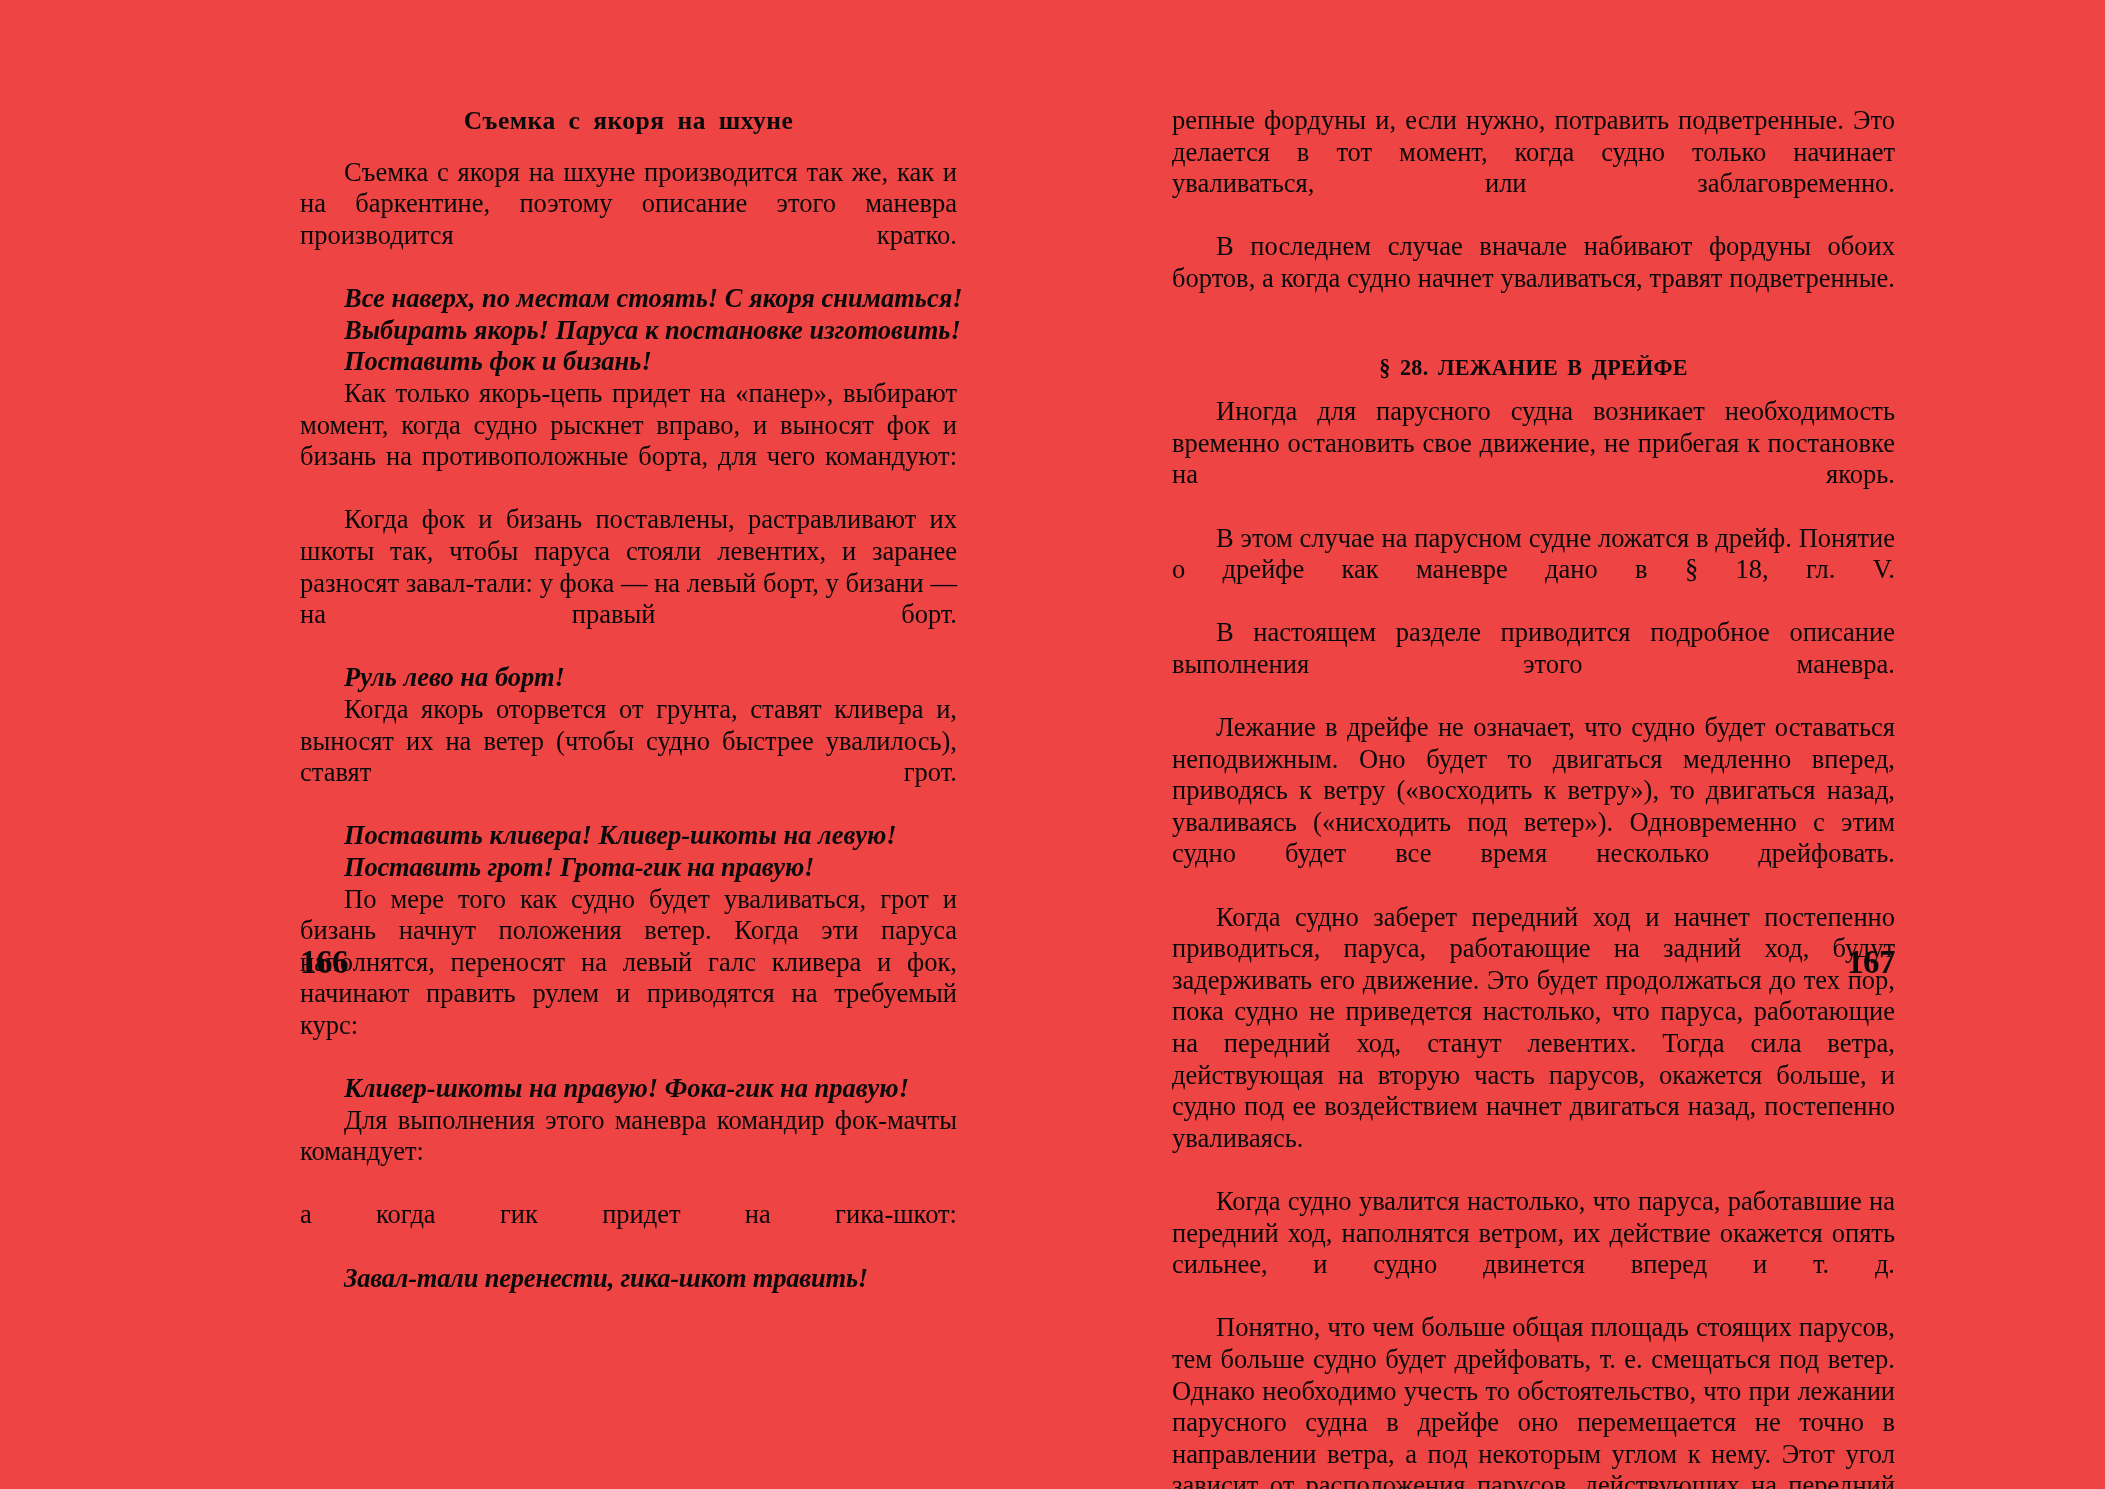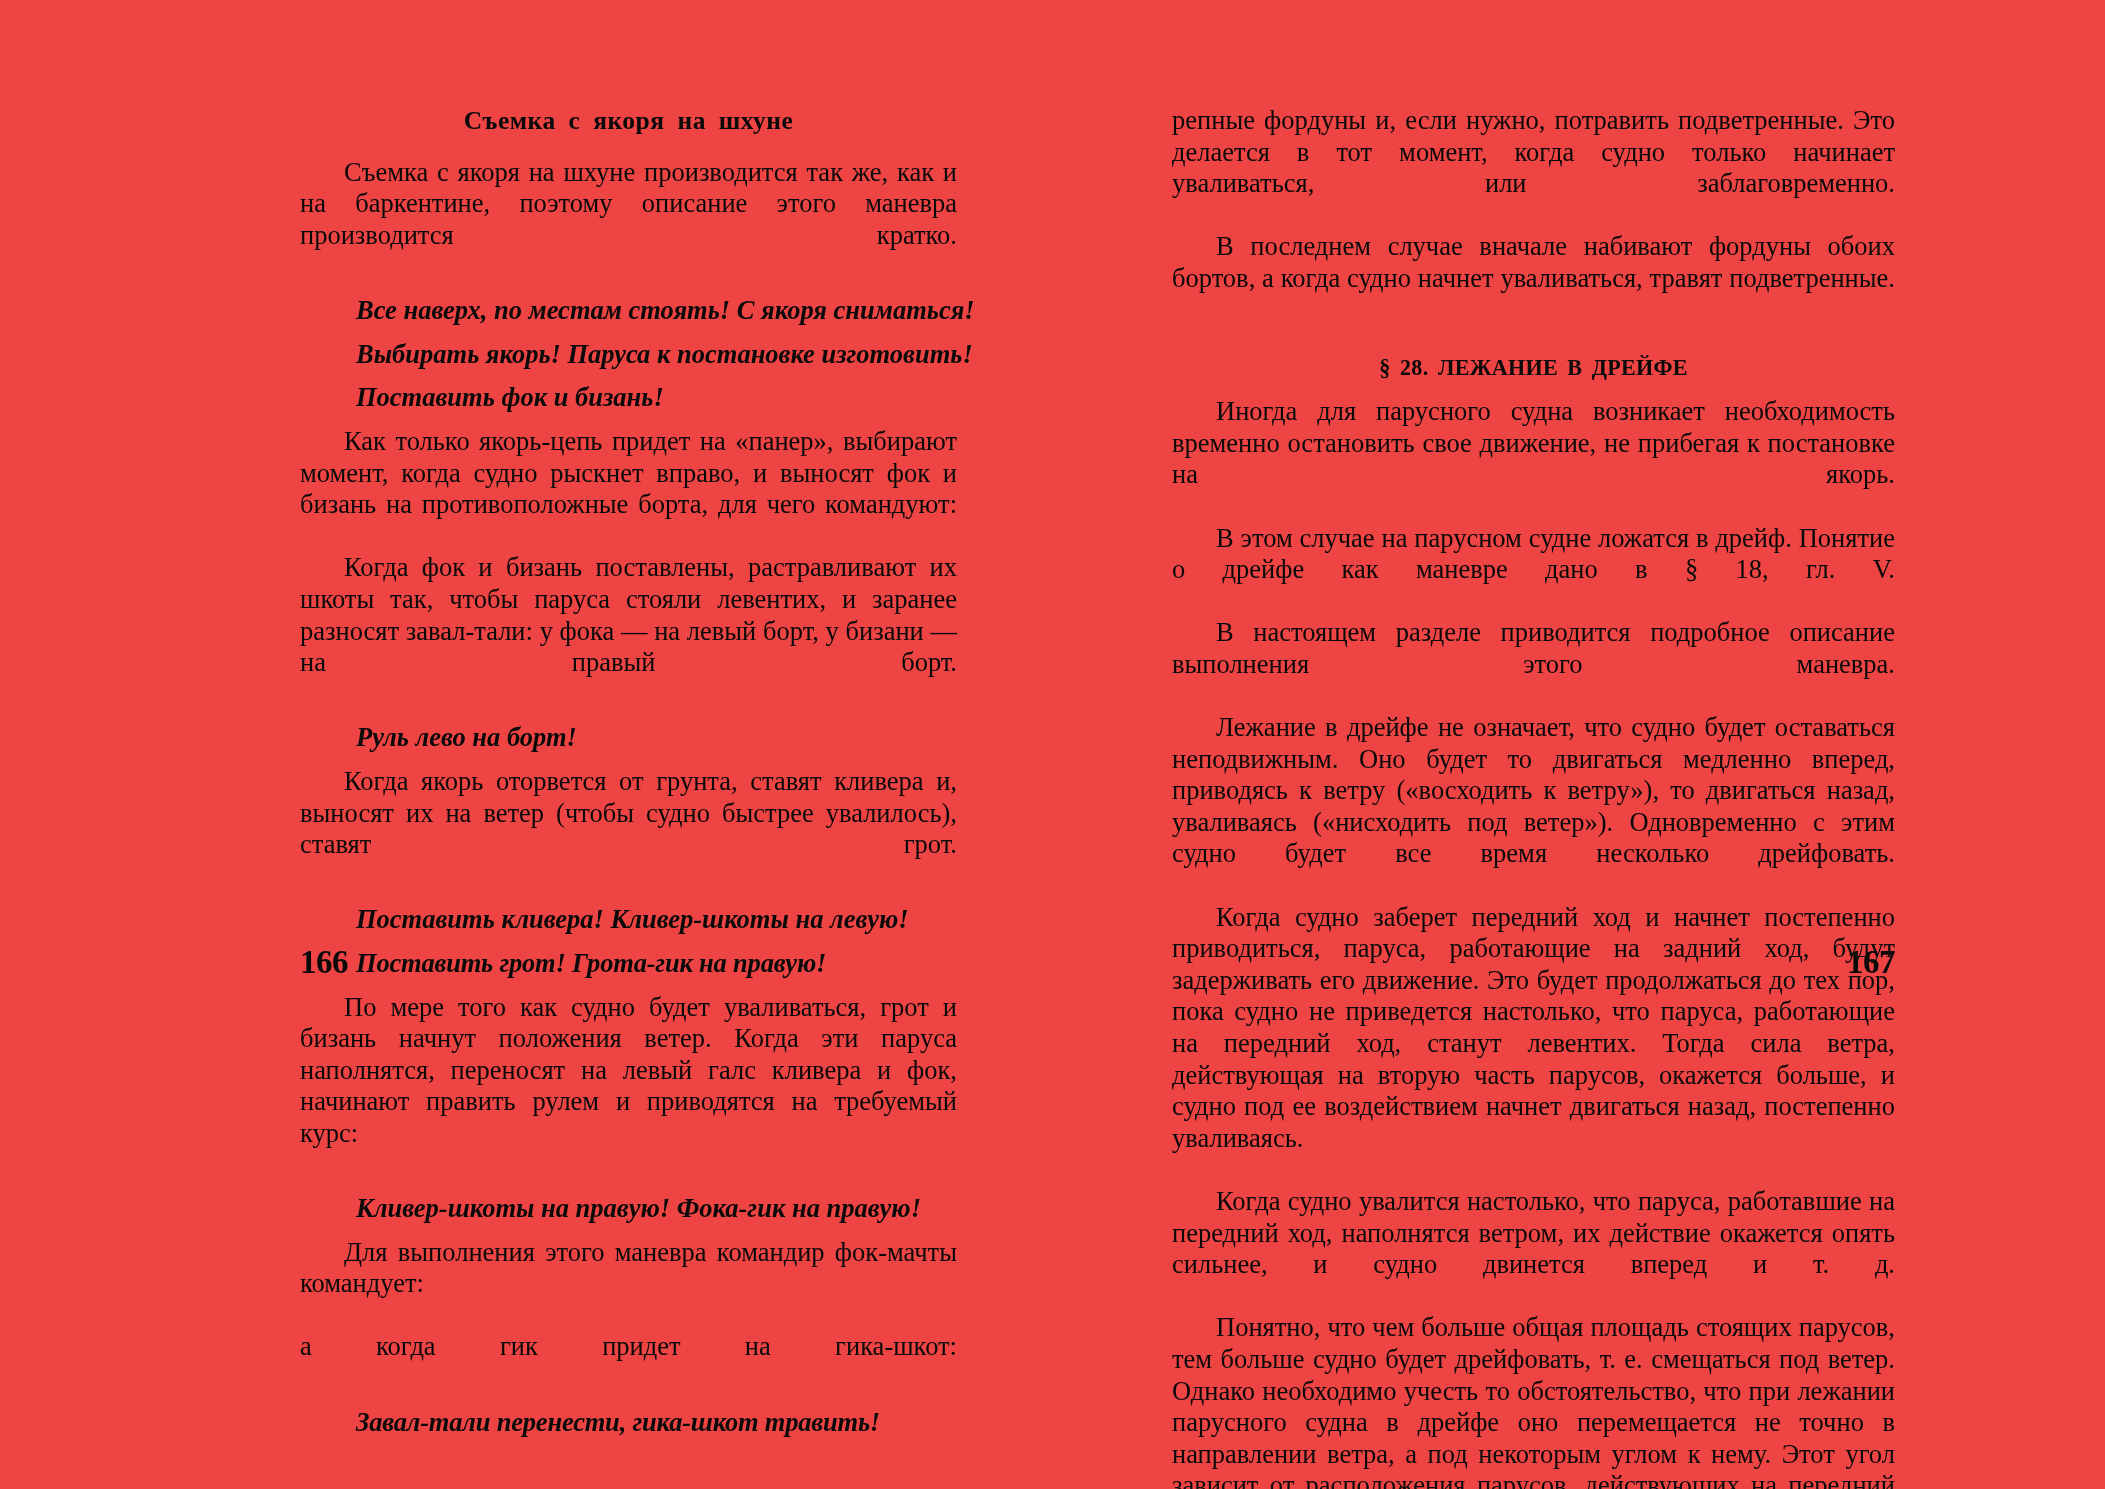--- a/index.html
+++ b/index.html
@@ -75,21 +75,21 @@
     hyphens: none;
   }
 
   p.para.noindent {
     text-indent: 0;
   }
 
   p.cmd {
     font-size: 26.5px;
     line-height: 31.6px;
-    margin: 12px;
+    margin: 0;
     font-style: italic;
     font-weight: bold;
     text-indent: 44px;
     text-align: left;
     white-space: nowrap;
   }
 
   p.cmd.tight {
     letter-spacing: -0.2px;
   }

